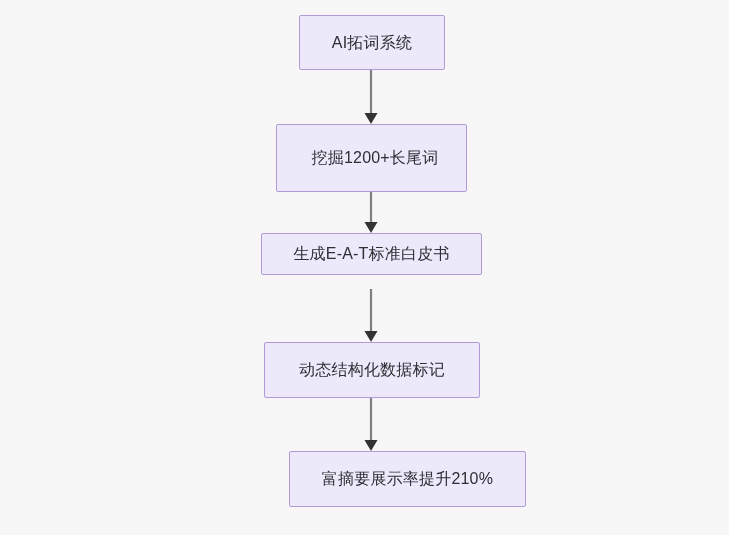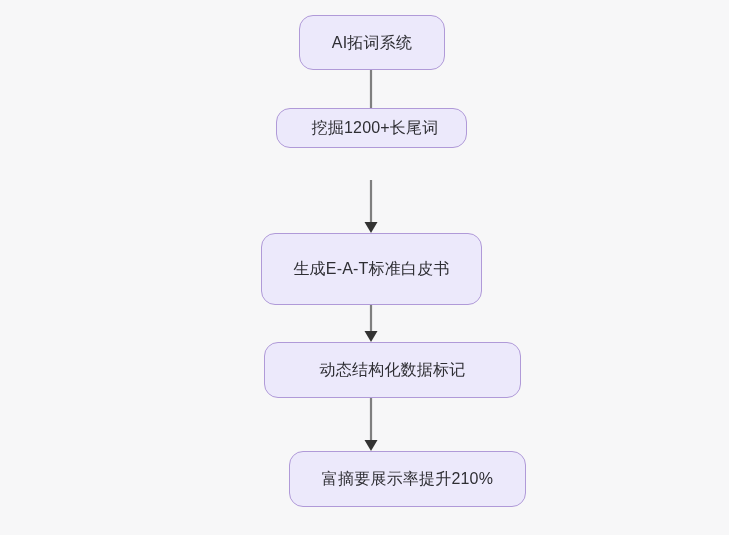--- a/index.html
+++ b/index.html
@@ -16,21 +16,21 @@
   #flowchart {
     position: relative;
     width: 729px;
     height: 535px;
   }
   .node {
     position: absolute;
     box-sizing: border-box;
     background: #ece9fb;
     border: 1.6px solid #b09ad8;
-    border-radius: 14px;
+    border-radius: 2px;
     display: flex;
     align-items: center;
     justify-content: center;
     color: #2e2e33;
     font-size: 16px;
     line-height: 1.2;
     letter-spacing: 0.2px;
     white-space: nowrap;
   }
   .edge {
@@ -65,18 +65,18 @@
     <line class="edge-line" x1="12" y1="0" x2="12" y2="44"></line>
     <polygon class="edge-head" points="12,53 5.5,42 18.5,42"></polygon>
   </svg>
 
   <svg class="edge" id="edge-4" viewBox="0 0 24 53" preserveAspectRatio="none" aria-hidden="true" style="left: 359px; top: 398px; height: 53px;">
     <line class="edge-line" x1="12" y1="0" x2="12" y2="44"></line>
     <polygon class="edge-head" points="12,53 5.5,42 18.5,42"></polygon>
   </svg>
 
   <div class="node" id="node-1" style="left: 299px; top: 15px; width: 146px; height: 55px;">AI拓词系统</div>
-  <div class="node" id="node-2" style="left: 276px; top: 108px; width: 191px; height: 40px; padding-left: 7px;">挖掘1200+长尾词</div>
-  <div class="node" id="node-3" style="left: 261px; top: 233px; width: 221px; height: 72px;">生成E-A-T标准白皮书</div>
-  <div class="node" id="node-4" style="left: 264px; top: 342px; width: 257px; height: 56px;">动态结构化数据标记</div>
+  <div class="node" id="node-2" style="left: 276px; top: 124px; width: 191px; height: 68px; padding-left: 7px;">挖掘1200+长尾词</div>
+  <div class="node" id="node-3" style="left: 261px; top: 233px; width: 221px; height: 42px;">生成E-A-T标准白皮书</div>
+  <div class="node" id="node-4" style="left: 264px; top: 342px; width: 216px; height: 56px;">动态结构化数据标记</div>
   <div class="node" id="node-5" style="left: 253px; top: 451px; width: 237px; height: 56px; margin-left: 36px;">富摘要展示率提升210%</div>
 
 </div>
 
 </body></html>

